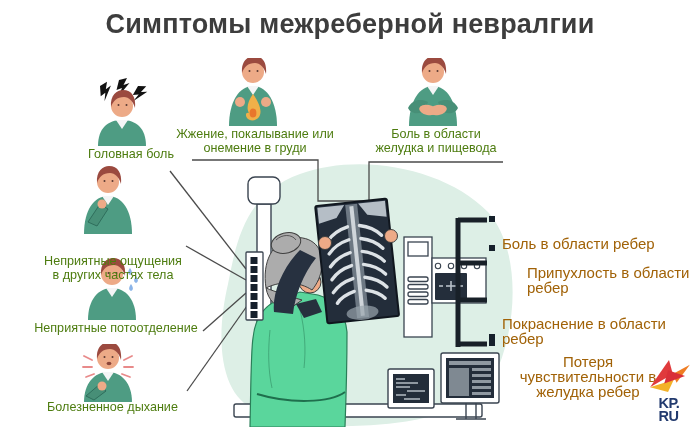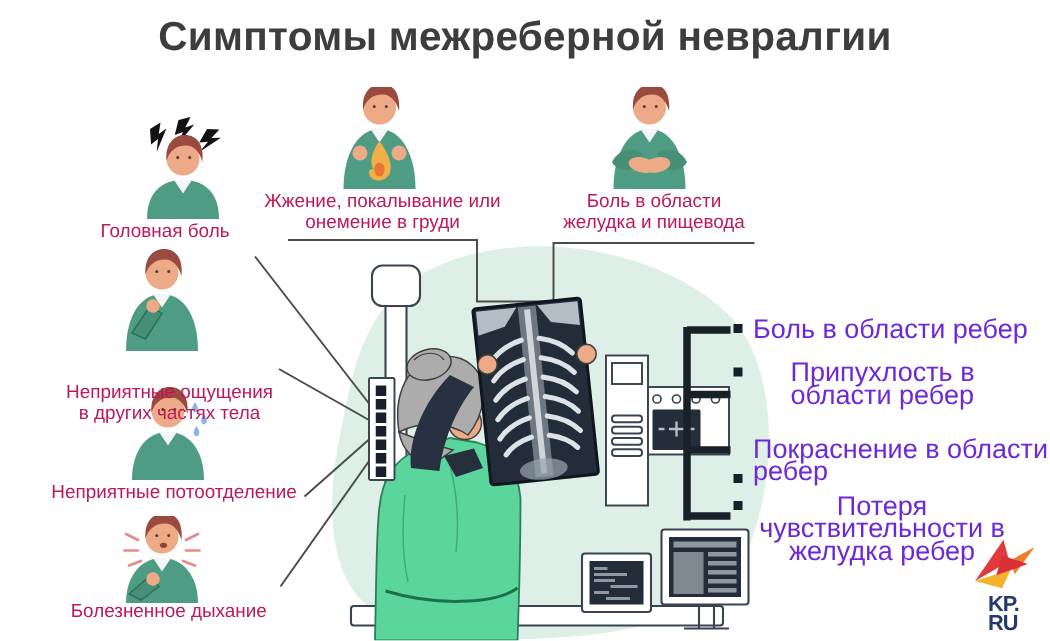--- a/index.html
+++ b/index.html
@@ -1,24 +1,24 @@
 <!DOCTYPE html>
 <html><head>
 <meta charset="utf-8">
 <style>
   html,body{margin:0;padding:0;background:#fff;}
   #stage{position:relative;width:700px;height:427px;background:#ffffff;overflow:hidden;
          font-family:"Liberation Sans","DejaVu Sans",sans-serif;}
   .title{position:absolute;top:9px;left:0;width:700px;text-align:center;
          font-size:27px;font-weight:700;color:#3d3d3d;letter-spacing:.2px;}
-  .sym-label{position:absolute;font-size:12.6px;line-height:14px;color:#be185d;
+  .sym-label{position:absolute;font-size:12.6px;line-height:14px;color:#4d7c0f;
              text-align:center;white-space:pre-line;}
   .right-item{position:absolute;display:flex;align-items:flex-start;gap:7px;}
   .right-item .bullet{width:6px;height:6px;background:#15202b;margin-top:4px;flex:0 0 auto;}
-  .right-item .txt{font-size:18px;line-height:15px;color:#6d28d9;white-space:pre-line;text-align:left;}
+  .right-item .txt{font-size:15px;line-height:15px;color:#a16207;white-space:pre-line;text-align:left;margin-top:24px;}
   .right-item.centered .txt{text-align:center;}
   .icon{position:absolute;}
   .logo{position:absolute;right:10px;bottom:5px;display:flex;align-items:center;gap:3px;flex-direction:column;}
   .logo-text{color:#223a6e;font-weight:700;font-size:14.5px;line-height:12.5px;letter-spacing:-0.5px;}
   svg{display:block;}
   #illustration{position:absolute;left:0;top:0;}
 </style>
 </head>
 <body>
 
@@ -263,21 +263,21 @@
       <path d="M28,15 C27,3 34,-2 40,-2 C49,-2 53,5 52,16 C50,9 46,5 41,5 C34,5 30,9 28,15 Z" fill="#9b4a3f"></path>
       <path d="M15,68 C15,44 25,28 39,28 C53,28 63,44 63,68 Z" fill="#4e9c83"></path>
       <path d="M33,28 L45,28 L39,37 Z" fill="#f4f5f6"></path>
       <path d="M14,50 C18,42 26,40 34,44 L30,54 C24,56 17,56 14,50 Z" fill="#478f77"></path>
       <path d="M64,50 C60,42 52,40 44,44 L48,54 C54,56 61,56 64,50 Z" fill="#478f77"></path>
       <ellipse cx="34" cy="52" rx="9" ry="5" fill="#edaa87" transform="rotate(12 34 52)"></ellipse>
       <ellipse cx="44" cy="52" rx="9" ry="5" fill="#edaa87" transform="rotate(-12 44 52)"></ellipse>
     </svg>
   </div>
 
-  <div class="sym-label" style="left:35px;top:147px;width:150px;text-align:center;">Головная боль</div>
+  <div class="sym-label" style="left:56px;top:147px;width:150px;text-align:center;">Головная боль</div>
   <div class="sym-label" style="left:30px;top:233px;width:166px;margin-top:21px;">Неприятные ощущения
 в других частях тела</div>
   <div class="sym-label" style="left:18px;top:321px;width:196px;">Неприятные потоотделение</div>
   <div class="sym-label" style="left:35px;top:400px;width:155px;">Болезненное дыхание</div>
 
   <div class="sym-label" style="left:170px;top:127px;width:170px;">Жжение, покалывание или
 онемение в груди</div>
   <div class="sym-label" style="left:356px;top:127px;width:160px;">Боль в области
 желудка и пищевода</div>
 

